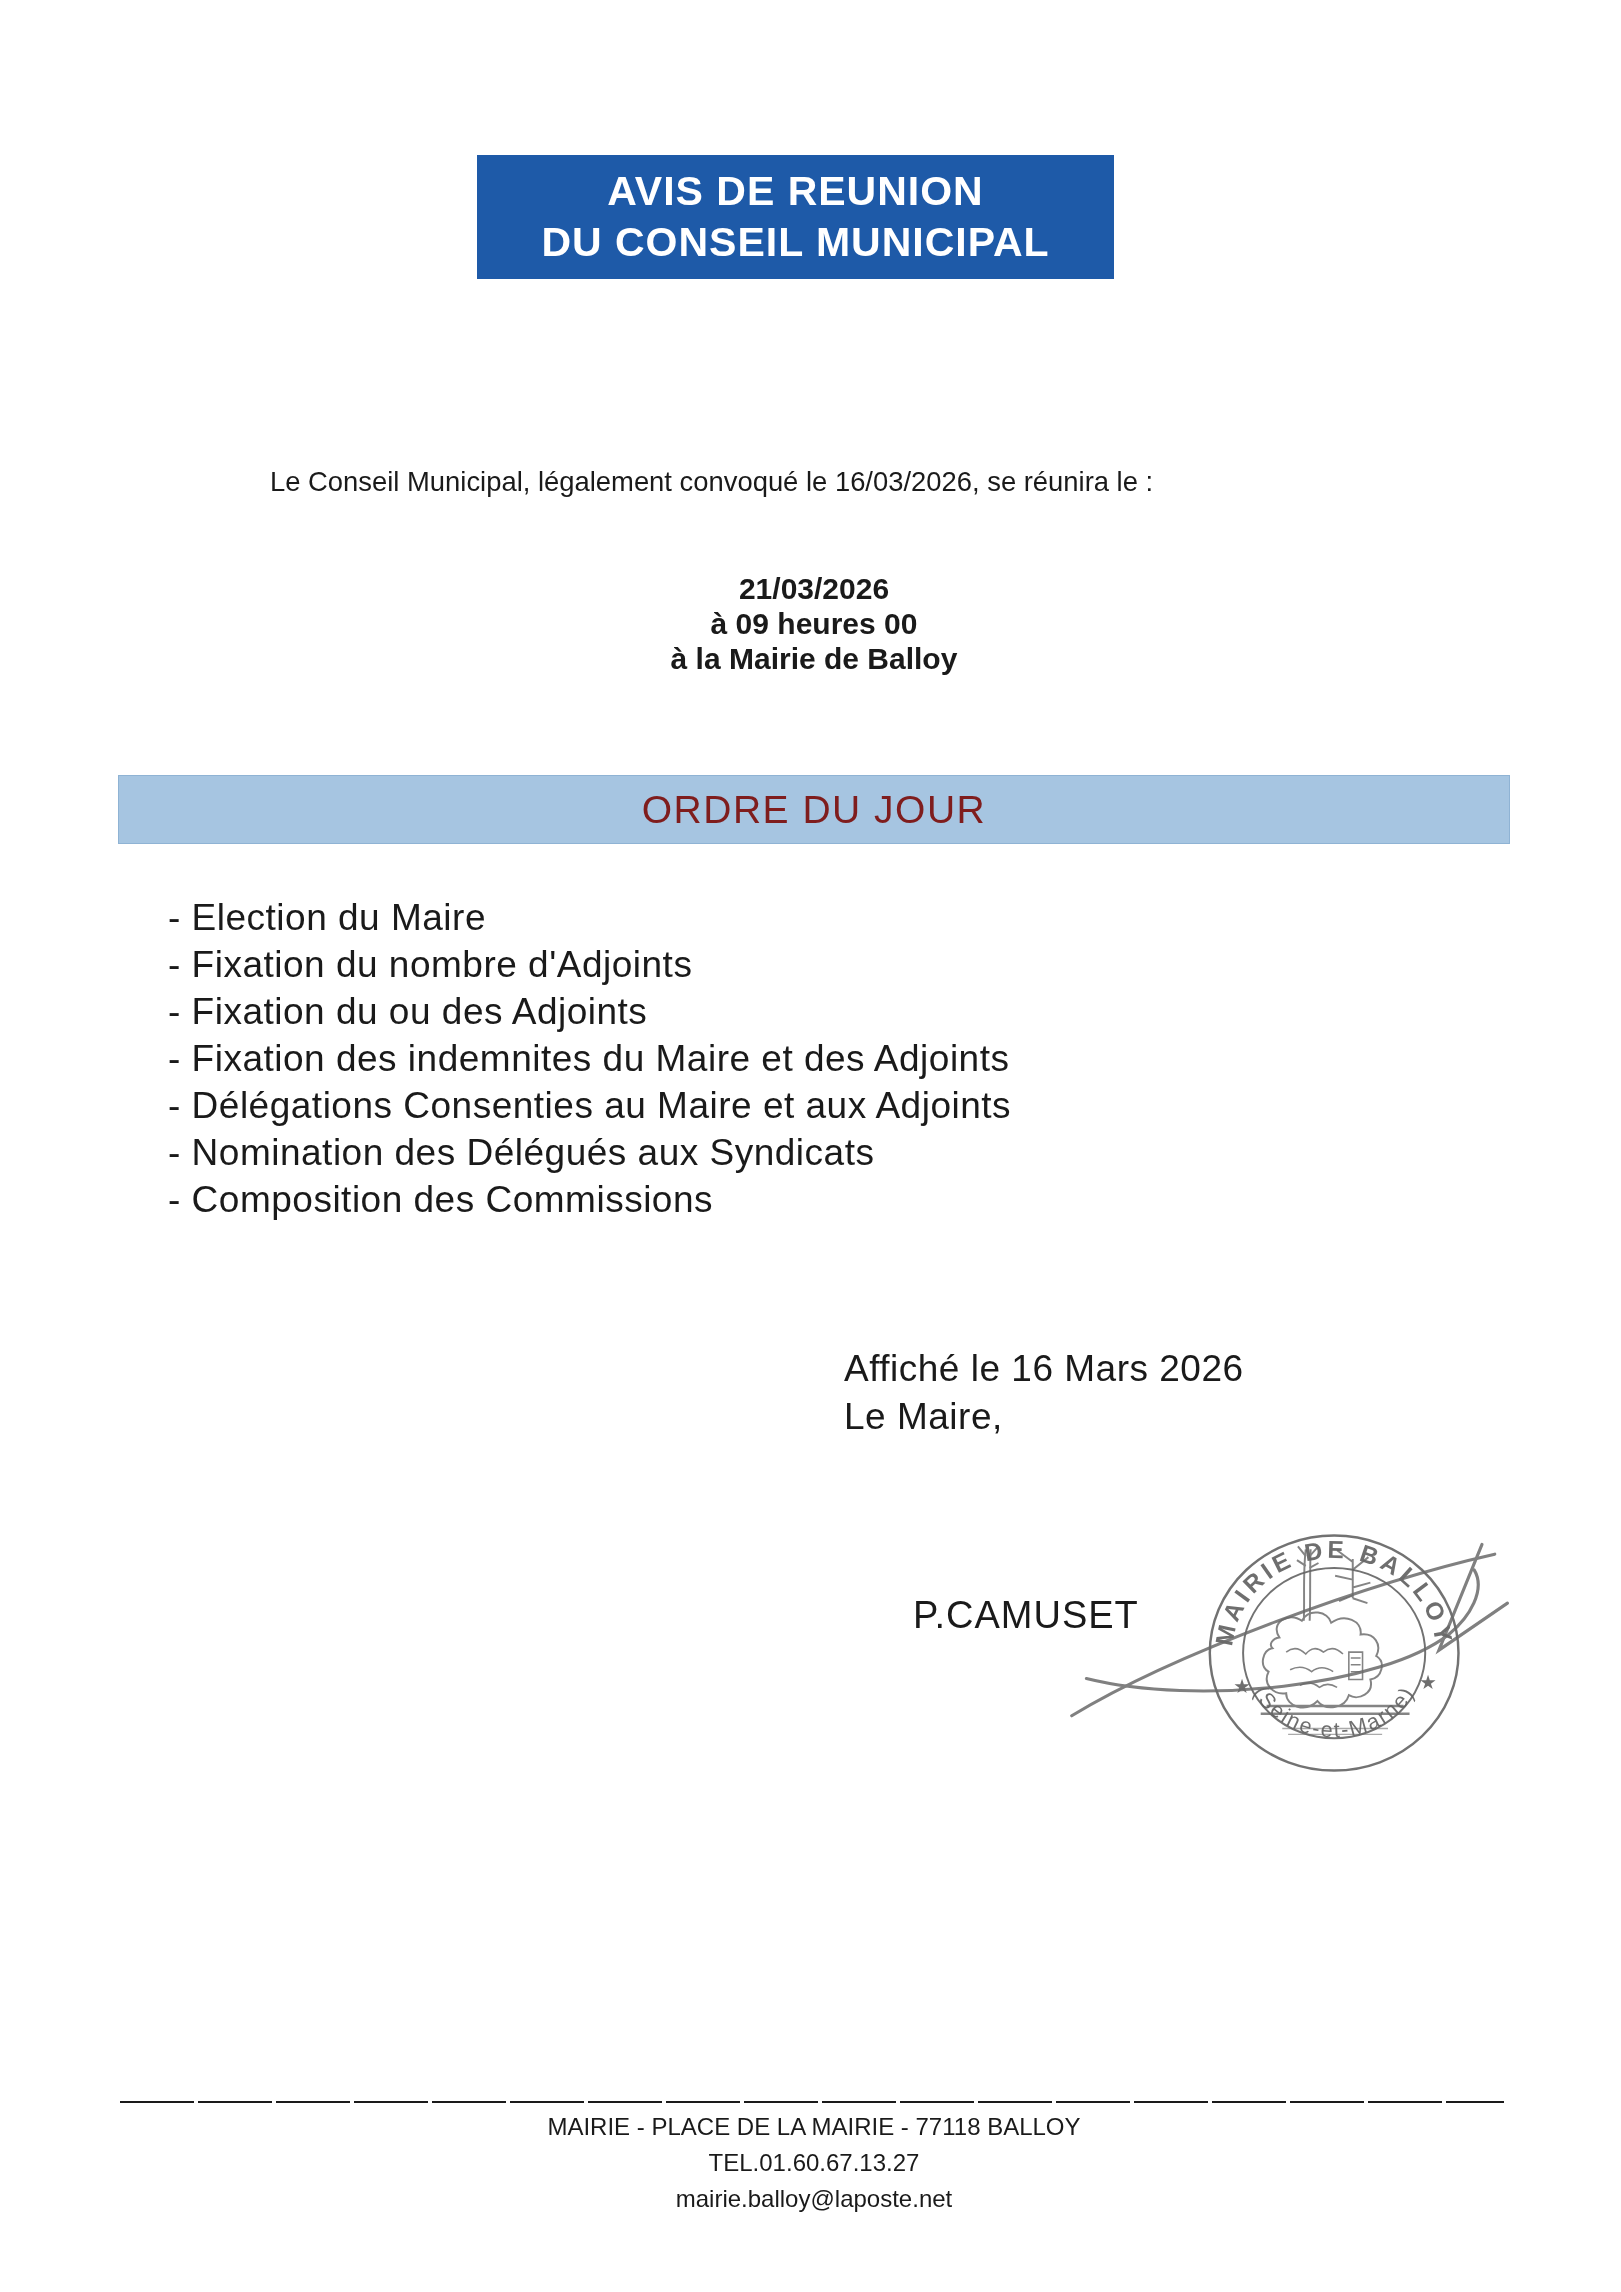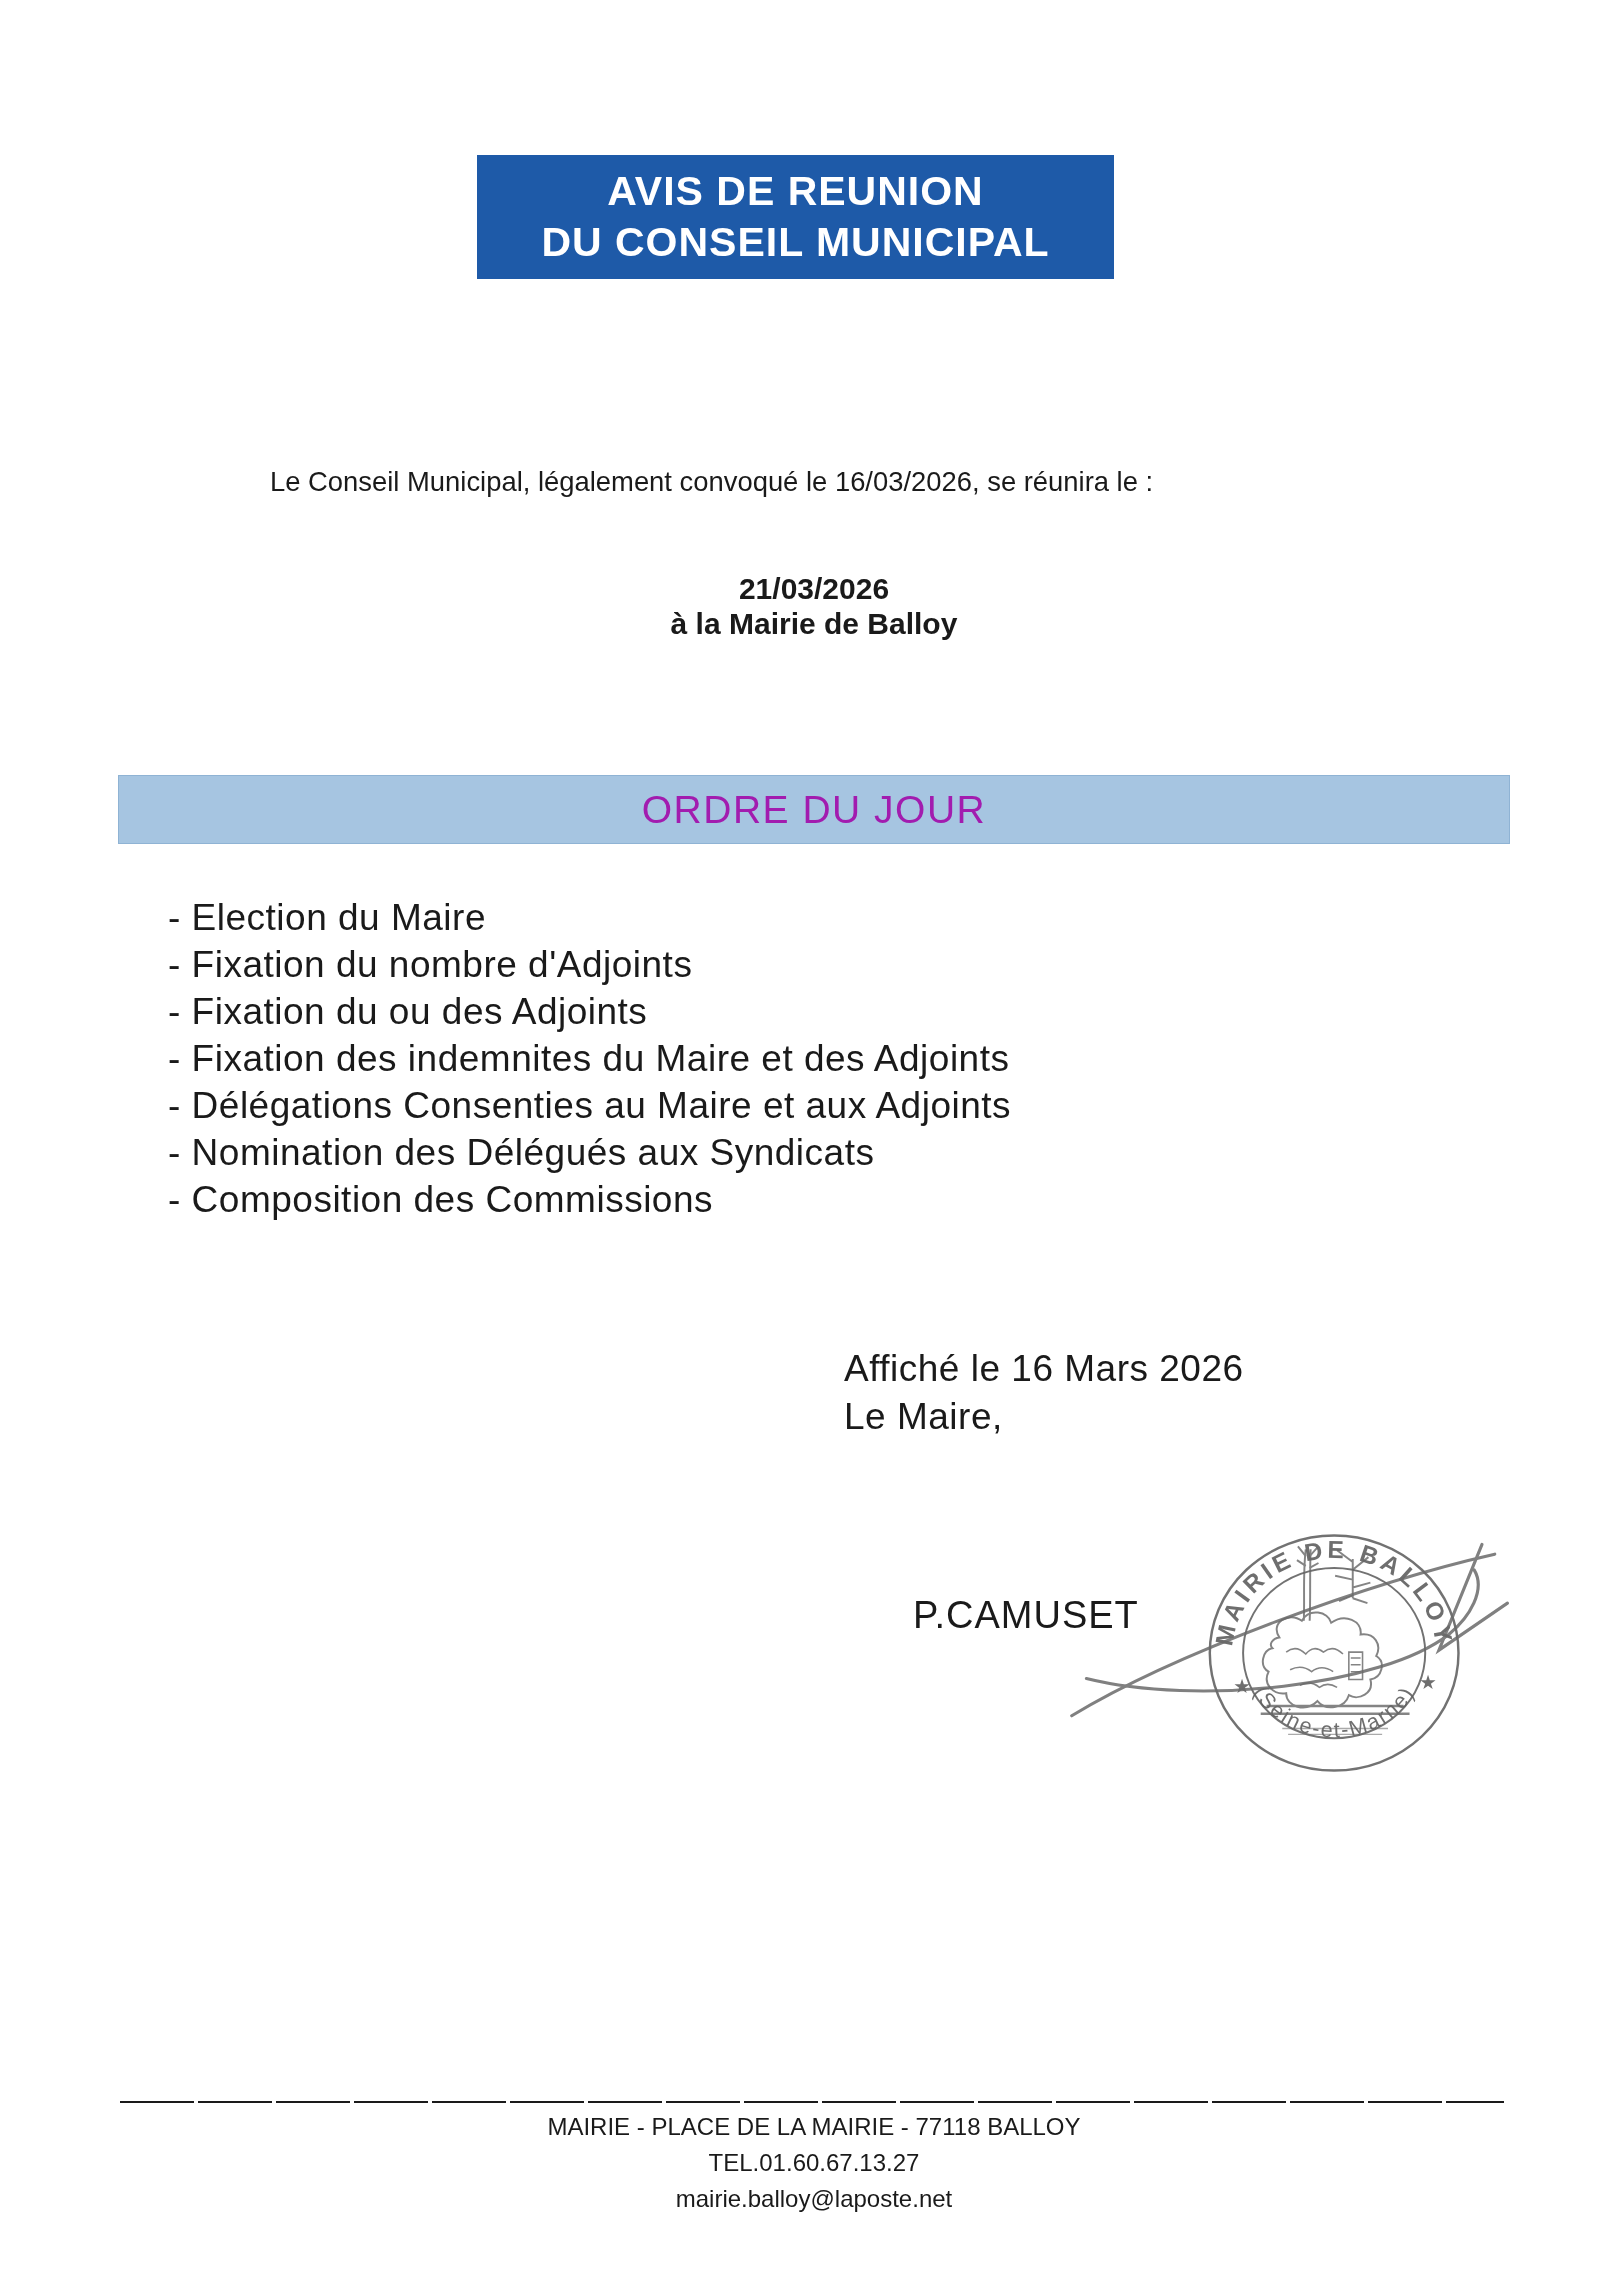--- a/index.html
+++ b/index.html
@@ -67,25 +67,26 @@
 
   <div class="header-box" style="background: rgb(30, 90, 168); color: rgb(255, 255, 255);">
     <div class="hline">AVIS DE REUNION</div>
     <div class="hline">DU CONSEIL MUNICIPAL</div>
   </div>
 
   <div class="intro">Le Conseil Municipal, légalement convoqué le 16/03/2026, se réunira le :</div>
 
   <div class="meeting-block">
     <div>21/03/2026</div>
+    <div>à 09 heures 00</div>
     <div>à la Mairie de Balloy</div>
   </div>
 
   <div class="agenda-bar" style="background: rgb(166, 197, 225);">
-    <div class="agenda-title" style="color: #a21caf;">ORDRE DU JOUR</div>
+    <div class="agenda-title" style="color: #7f1d1d;">ORDRE DU JOUR</div>
   </div>
 
   <div class="agenda-list">
     <div class="item">- Election du Maire</div>
     <div class="item">- Fixation du nombre d'Adjoints</div>
     <div class="item">- Fixation du ou des Adjoints</div>
     <div class="item">- Fixation des indemnites du Maire et des Adjoints</div>
     <div class="item">- Délégations Consenties au Maire et aux Adjoints</div>
     <div class="item">- Nomination des Délégués aux Syndicats</div>
     <div class="item">- Composition des Commissions</div>

